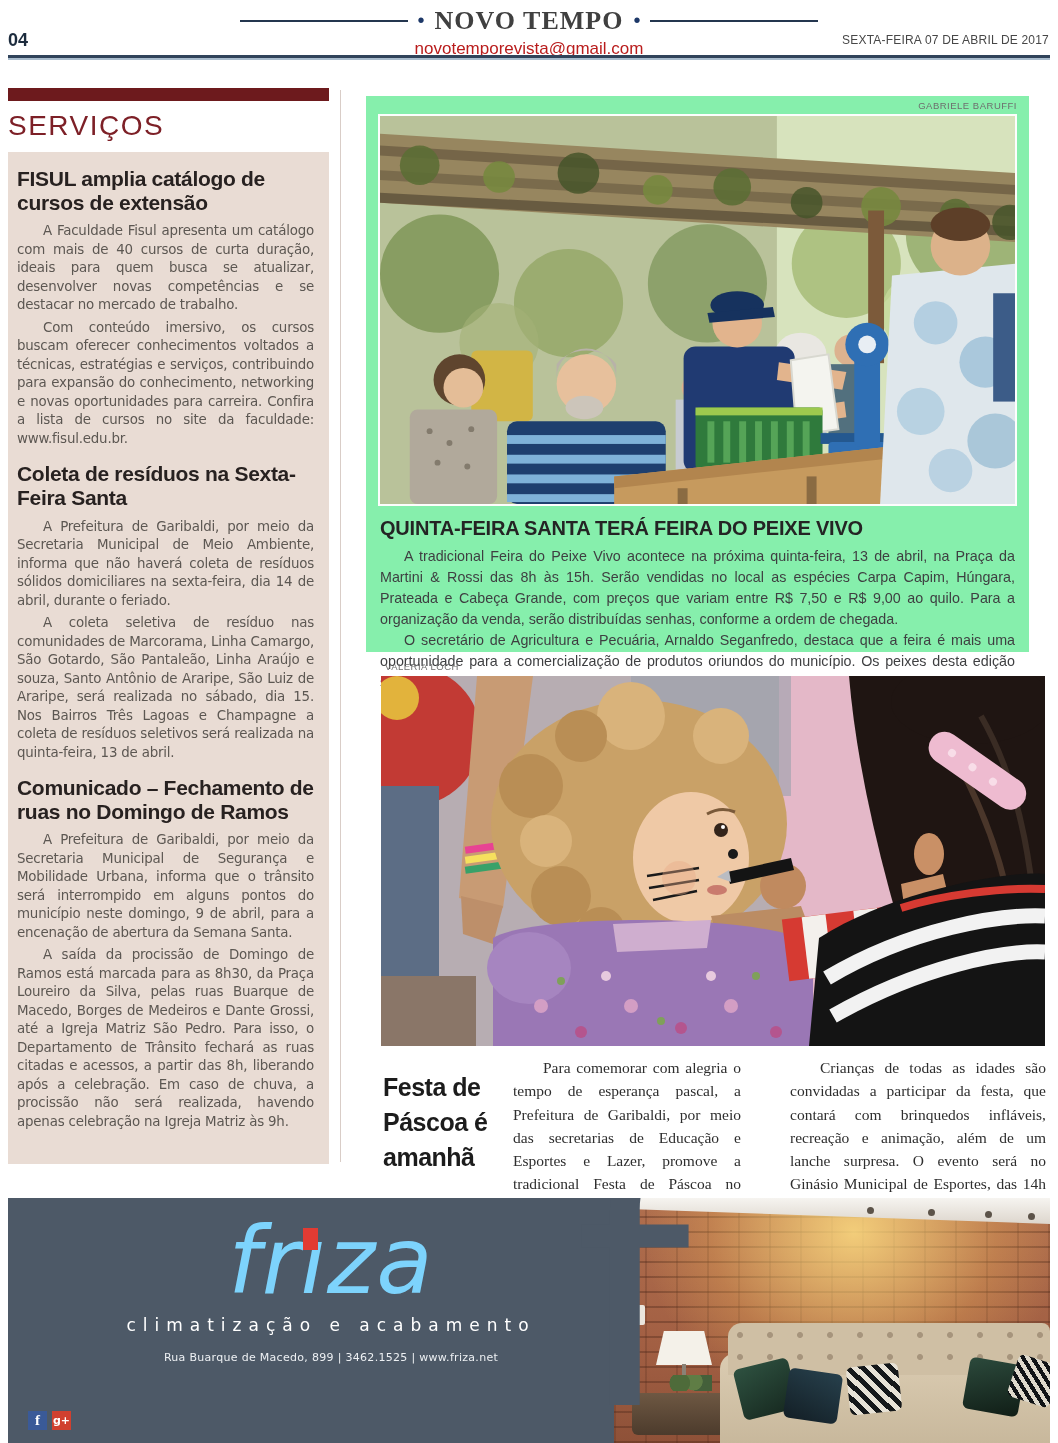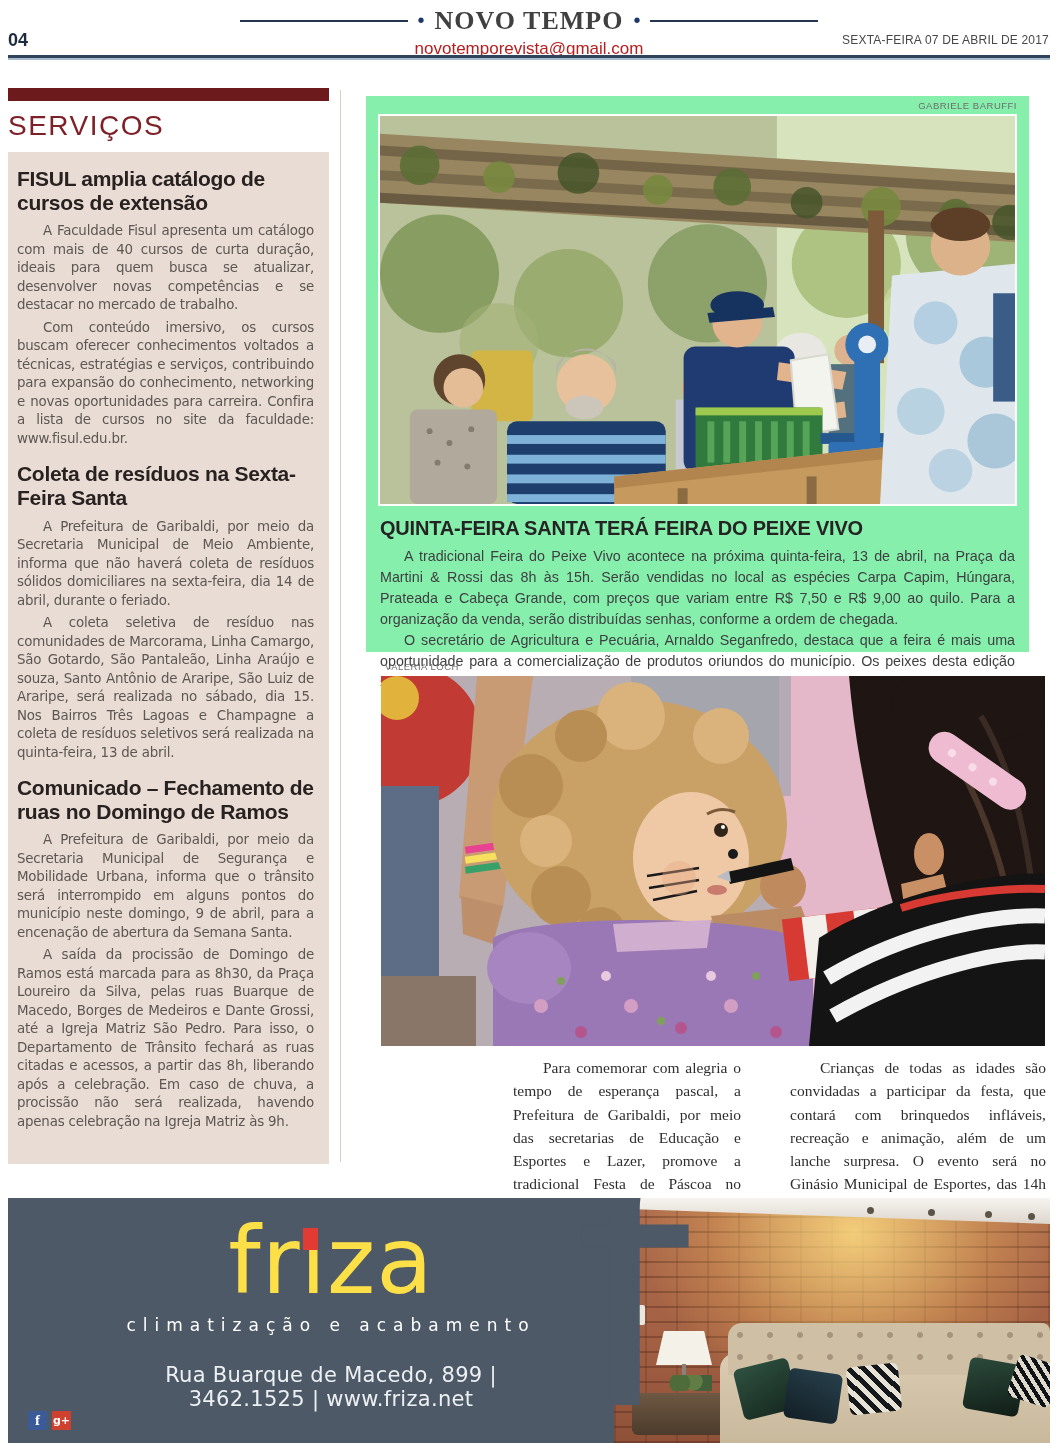--- a/index.html
+++ b/index.html
@@ -103,28 +103,28 @@
   .ad-clock { position:absolute; left:118px; bottom:46px; width:30px; height:30px; border-radius:50%;
     background:#cfd6d2; border:4px solid #7c6e5c; }
   .ad-table { position:absolute; left:18px; bottom:8px; width:160px; height:42px;
     background:linear-gradient(180deg,#6e5843,#4c3b2c); border-radius:6px; }
   .ad-switch { position:absolute; left:16px; bottom:118px; width:15px; height:20px;
     background:#eae6de; border-radius:2px; }
   .big-f { position:absolute; left:566px; top:-72px; z-index:2;
     font-family:"DejaVu Sans", sans-serif; font-size:330px; line-height:1; font-weight:400;
     color:#4d5967; }
   .ad-logo-wrap { position:absolute; left:108px; top:16px; width:430px; text-align:center; z-index:3; }
-  .friza-logo { color:#fde047; font-family:"DejaVu Sans", sans-serif; font-size:92px;
-    line-height:1.05; font-weight:400; letter-spacing:1px; }
+  .friza-logo { color:#7dd3fc; font-family:"DejaVu Sans", sans-serif; font-size:92px;
+    line-height:1.05; font-weight:400; letter-spacing:1px;font-style:italic; }
   .logo-i { position:relative; display:inline-block; }
   .logo-dot { position:absolute; left:3px; top:14px; width:15px; height:22px; background:#e23b33; }
   .friza-tagline { margin-top:4px; color:#ffffff; font-family:"DejaVu Sans", sans-serif;
     font-size:17px; letter-spacing:7px; }
-  .friza-address { margin-top:28px; color:#edf0f3; font-family:"DejaVu Sans", sans-serif;
-    font-size:21px; letter-spacing:0.3px; }
+  .friza-address { margin-top:16px; color:#edf0f3; font-family:"DejaVu Sans", sans-serif;
+    font-size:11px; letter-spacing:0.3px; }
   .ad-social { position:absolute; left:20px; bottom:13px; display:flex; gap:5px; z-index:3; }
   .soc { width:19px; height:19px; display:flex; align-items:center; justify-content:center;
     color:#fff; font-weight:bold; }
   .soc-fb { background:#3a5a98; font-family:"Liberation Serif", serif; font-size:15px; }
   .soc-gp { background:#d0402f; font-size:11px; font-family:"DejaVu Sans", sans-serif; }
 </style>
 </head>
 <body>
 
 <div class="masthead">
@@ -341,20 +341,21 @@
     <ellipse cx="548" cy="178" rx="15" ry="21" fill="#c99066"></ellipse>
     <polygon points="520,208 562,198 572,240 526,250" fill="#c99066"></polygon>
     <path d="M438,262 C520,210 640,194 664,198 L664,370 L428,370 Z" fill="#141414"></path>
     <path d="M446,302 C530,252 620,238 664,240" stroke="#f2f2f2" stroke-width="15" fill="none"></path>
     <path d="M452,340 C540,290 624,274 664,276" stroke="#f2f2f2" stroke-width="15" fill="none"></path>
     <path d="M520,232 C560,219 622,211 664,213" stroke="#d63a32" stroke-width="8" fill="none"></path>
   </svg>
 </div>
 
 <div class="pascoa-block">
+  <div class="pascoa-headline">Festa de Páscoa é amanhã</div>
   <p class="pascoa-col pascoa-col1">Para comemorar com alegria o tempo de esperança pascal, a Prefeitura de Garibaldi, por meio das secretarias de Educação e Esportes e Lazer, promove a tradicional Festa de Páscoa no sábado, 8 de abril.</p>
   <p class="pascoa-col pascoa-col2">Crianças de todas as idades são convidadas a participar da festa, que contará com brinquedos infláveis, recreação e animação, além de um lanche surpresa. O evento será no Ginásio Municipal de Esportes, das 14h às 17h, com entrada franca.</p>
 </div>
 
 <div class="ad">
   <div class="ad-photo">
     <div class="ad-ceiling"></div>
     <div class="ceil-dot" style="left:58%; top:9px;"></div>
     <div class="ceil-dot" style="left:72%; top:11px;"></div>
     <div class="ceil-dot" style="left:85%; top:13px;"></div>

